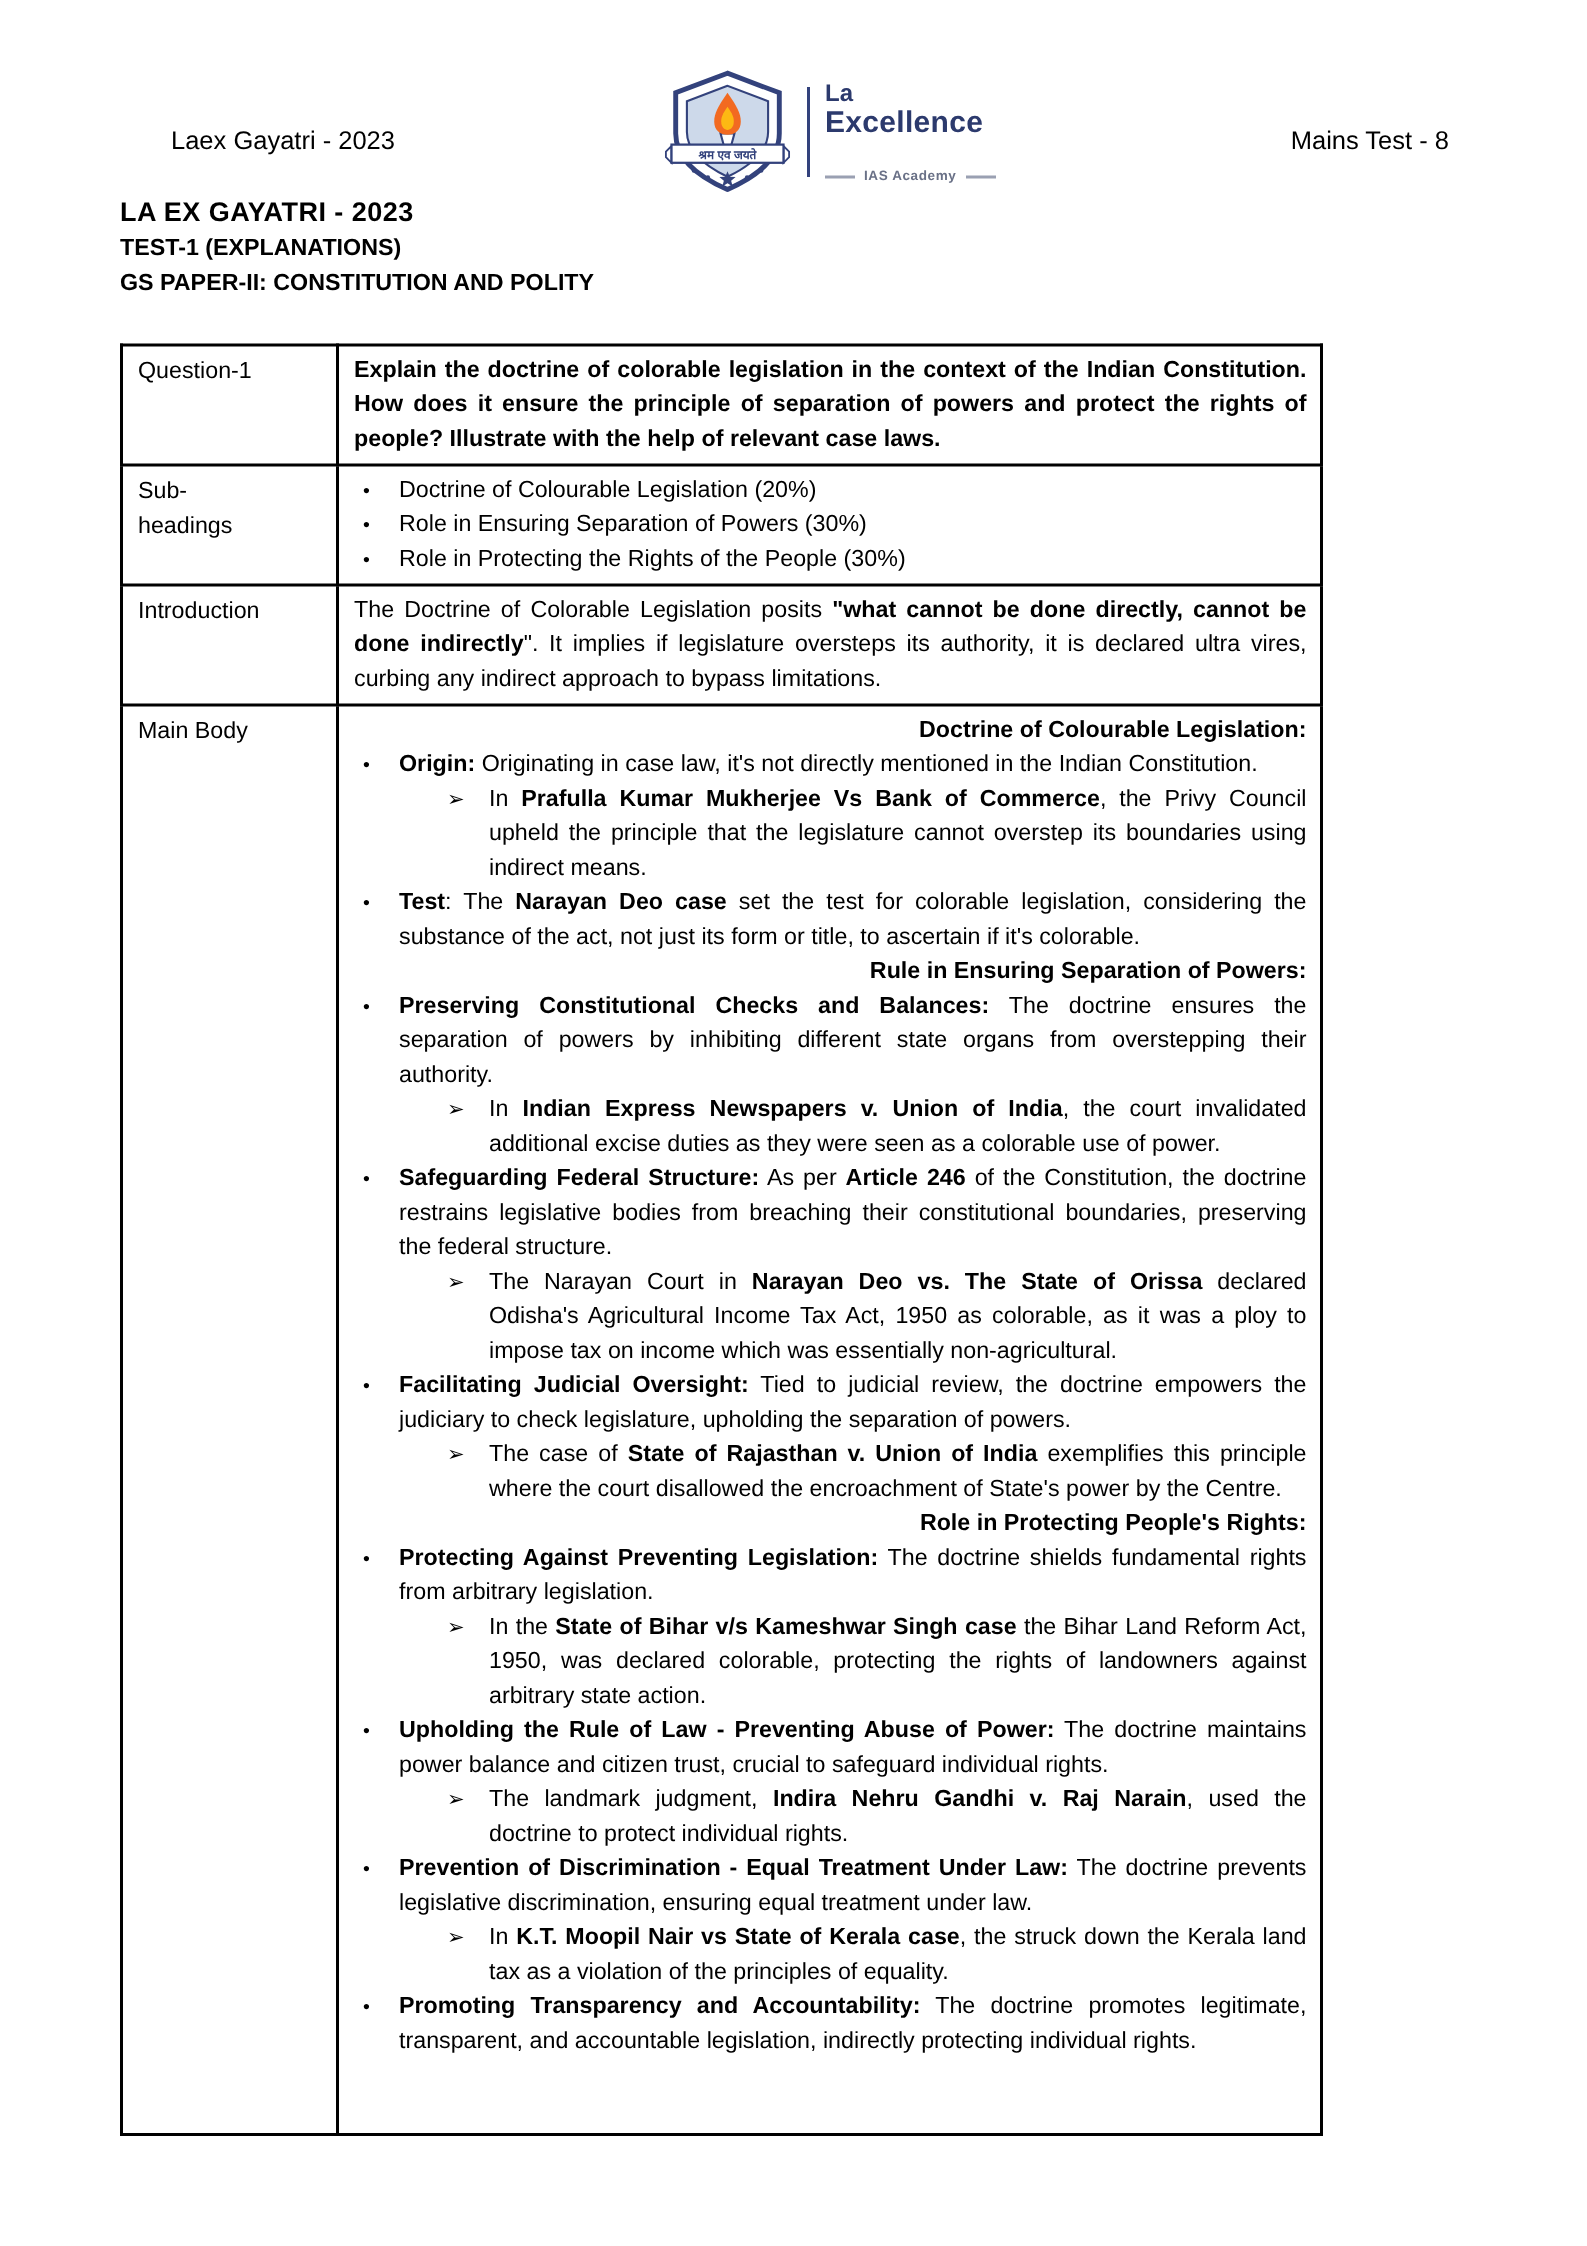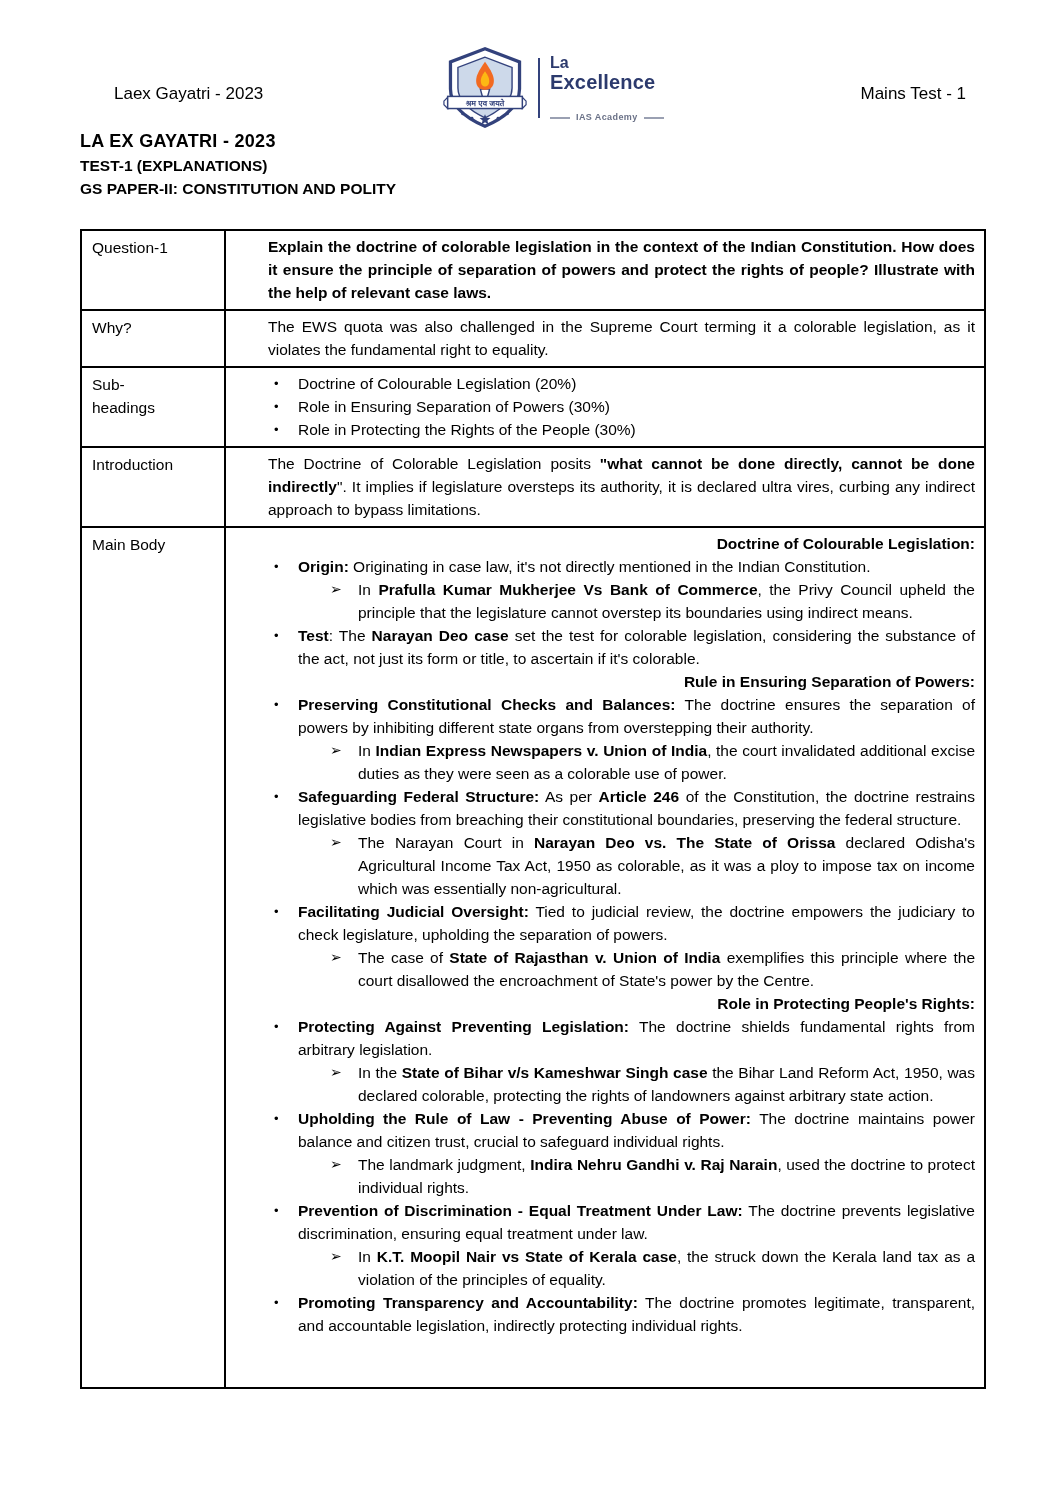--- a/index.html
+++ b/index.html
@@ -35,52 +35,52 @@
   .navy-fill   { fill:#33427c; }
 
   
   .titles { position:absolute; left:80px; top:131px; width:906px; }
   .title-1 { font-size:18px; font-weight:bold; letter-spacing:0.3px; }
   .title-2 { font-size:15.5px; font-weight:bold; margin-top:5px; }
   .title-3 { font-size:15.5px; font-weight:bold; margin-top:5px; }
 
   
   table.content {
-    position:absolute; left:80px; top:229px; width:906px;
+    position:absolute; left:80px; top:229px; width:802px;
     border-collapse:collapse; table-layout:fixed;
   }
   table.content td { border:2px solid #000; vertical-align:top; }
   td.label-cell {
     width:126px;
     padding:5px 6px 5px 10px;
     font-size:15.5px; line-height:23px;
     white-space:pre-line;
   }
   td.content-cell {
     padding:4px 9px 5px 10px;
     font-size:15.5px; line-height:23px;
     text-align:justify;
   }
   td.content-cell.last-row { padding-bottom:50px; }
 
-  .block { position:relative;margin-left:32px; }
+  .block { position:relative; }
   .block.heading { font-weight:bold; text-align:right; }
   .block.bullet { padding-left:30px; }
   .block.bullet > .marker { position:absolute; left:6px; top:0; font-size:13px; }
   .block.arrow { padding-left:90px; }
   .block.arrow > .marker { position:absolute; left:62px; top:0; font-size:14px; }
   .b { font-weight:bold; }
 </style>
 </head>
 <body>
 
 <div class="page">
 
   <div class="hdr-left">Laex Gayatri - 2023</div>
-  <div class="hdr-right">Mains Test - 1</div>
+  <div class="hdr-right">Mains Test - 8</div>
 
   <div class="logo">
     <svg viewBox="0 0 100 90">
 
       <path d="M50 3 L13 17 L13 46 Q13 70 50 86 Q87 70 87 46 L87 17 Z" fill="#ffffff" class="navy-stroke" stroke-width="3.5"></path>
 
       <path d="M50 12 L21 23 L21 45 Q21 63 50 77 Q79 63 79 45 L79 23 Z" fill="#cdd9ea" class="navy-stroke" stroke-width="1.5"></path>
 
       <path d="M45 46 L55 46 L52 57 L48 57 Z" fill="#ffffff" class="navy-stroke" stroke-width="1.5"></path>
 
@@ -116,26 +116,20 @@
 
   <table class="content">
     <tbody>
         <tr>
           <td class="label-cell">Question-1</td>
           <td class="content-cell">
             <div class="block p"><span class="b">Explain the doctrine of colorable legislation in the context of the Indian Constitution. How does it ensure the principle of separation of powers and protect the rights of people? Illustrate with the help of relevant case laws.</span></div>
           </td>
         </tr>
         <tr>
-          <td class="label-cell">Why?</td>
-          <td class="content-cell">
-            <div class="block p"><span>The EWS quota was also challenged in the Supreme Court terming it a colorable legislation, as it violates the fundamental right to equality.</span></div>
-          </td>
-        </tr>
-        <tr>
           <td class="label-cell">Sub-
 headings</td>
           <td class="content-cell">
             <div class="block bullet"><span class="marker">•</span><span>Doctrine of Colourable Legislation (20%)</span></div>
             <div class="block bullet"><span class="marker">•</span><span>Role in Ensuring Separation of Powers (30%)</span></div>
             <div class="block bullet"><span class="marker">•</span><span>Role in Protecting the Rights of the People (30%)</span></div>
           </td>
         </tr>
         <tr>
           <td class="label-cell">Introduction</td>

